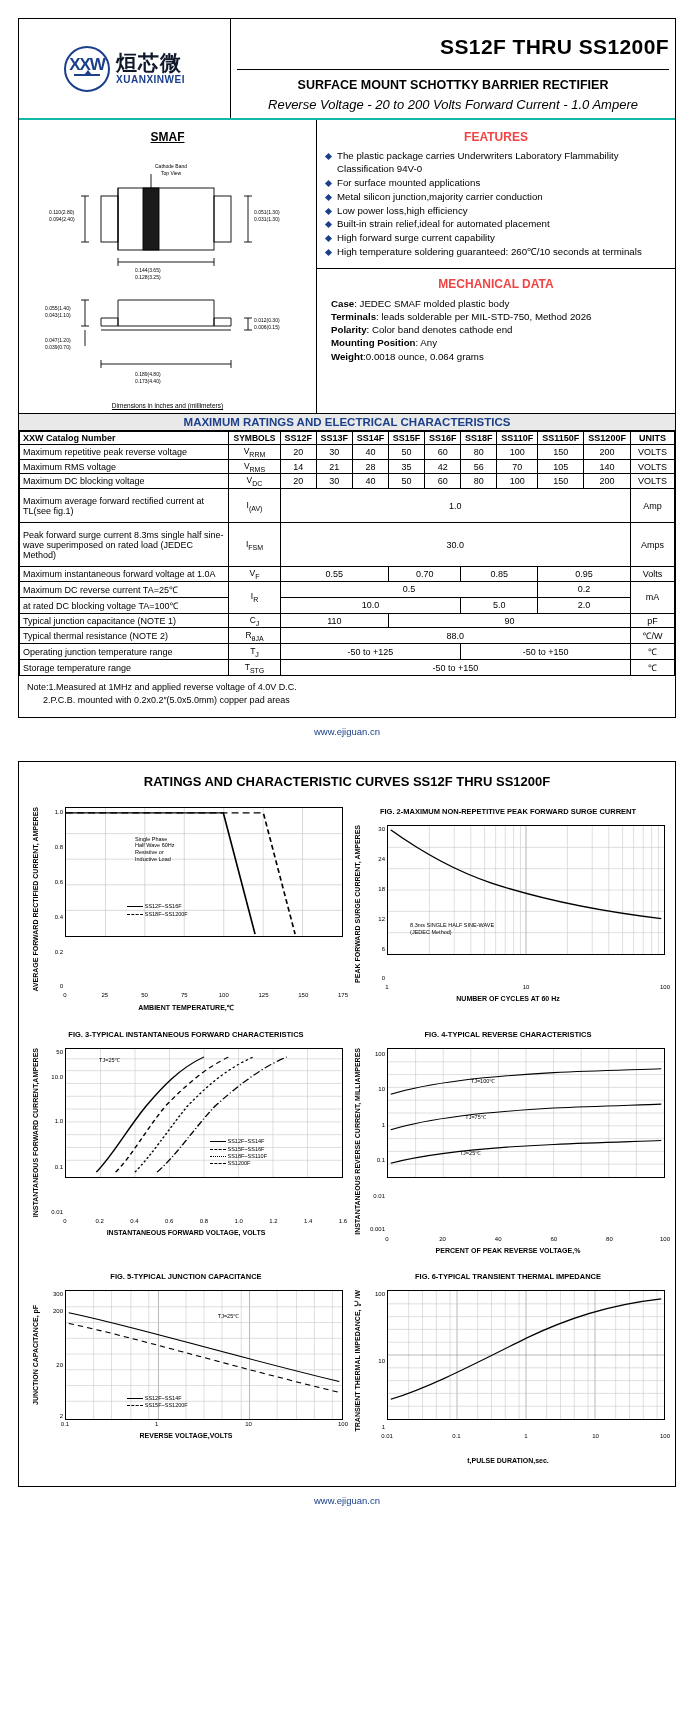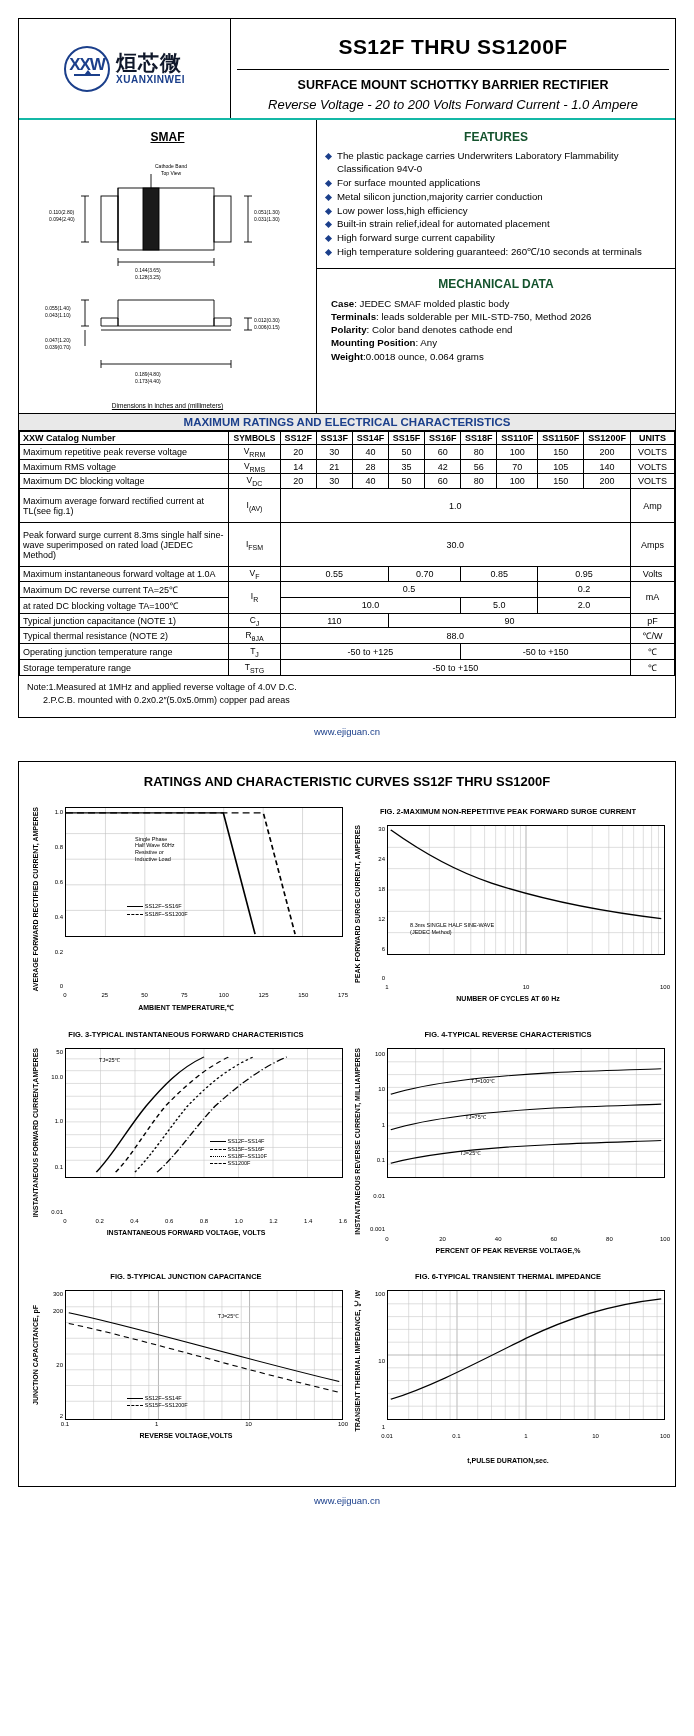--- a/index.html
+++ b/index.html
@@ -47,29 +47,29 @@
     position:absolute; left:8px; right:8px; bottom:9px; height:7px;
     border-top:2px solid #1b3f8b;
   }
   .logo-mark .arrows:after{
     content:""; position:absolute; left:50%; top:-6px; margin-left:-3px;
     border-left:4px solid transparent;border-right:4px solid transparent;border-bottom:5px solid #1b3f8b;
   }
   .logo-cn { font-size:21px; font-weight:bold; color:#0f172a; line-height:1.05; letter-spacing:1px;}
   .logo-en { font-size:10px; font-weight:bold; color:#1b3f8b; letter-spacing:0.5px; }
   .hdr-title { flex:1; text-align:center; padding: 8px 6px 6px; }
-  .hdr-title h1 { margin:8px 0 10px; font-size:21px; font-weight:bold; letter-spacing:0.4px;}
+  .hdr-title h1 { margin:8px 0 10px; font-size:21px; font-weight:bold; letter-spacing:0.4px;text-align:right;}
   .hdr-sub1 { font-size:12.5px; font-weight:bold; border-top:1px solid #000; padding-top:8px; margin-top:2px;}
   .hdr-sub2 { font-size:13px; font-style:italic; margin-top:5px; }
 
   
   .mid { display:flex; border-bottom:1px solid #000; }
   .mid-left { width: 298px; border-right:1px solid #000; padding:6px 4px 4px;text-decoration:underline; }
   .mid-right { flex:1; }
-  .sec-title { text-align:center; font-weight:bold; font-size:12px; color:#14532d; margin:4px 0 6px; }
+  .sec-title { text-align:center; font-weight:bold; font-size:12px; color:#ef4444; margin:4px 0 6px; }
   .feat-box { padding:6px 8px 8px; border-bottom:1px solid #000; }
   .feat-list { list-style:none; margin:0; padding:0; font-size:9.7px; line-height:1.33; }
   .feat-list li { position:relative; padding-left:12px; margin-bottom:1px; }
   .feat-list li:before{
     content:"";position:absolute;left:1px;top:4px;width:5px;height:5px;background:#1b3f8b;
     transform:rotate(45deg);
   }
   .mech-box { padding:4px 8px 10px; }
   .mech-list { font-size:9.7px; line-height:1.35; padding-left:6px; }
   .mech-list b { font-weight:bold; }

